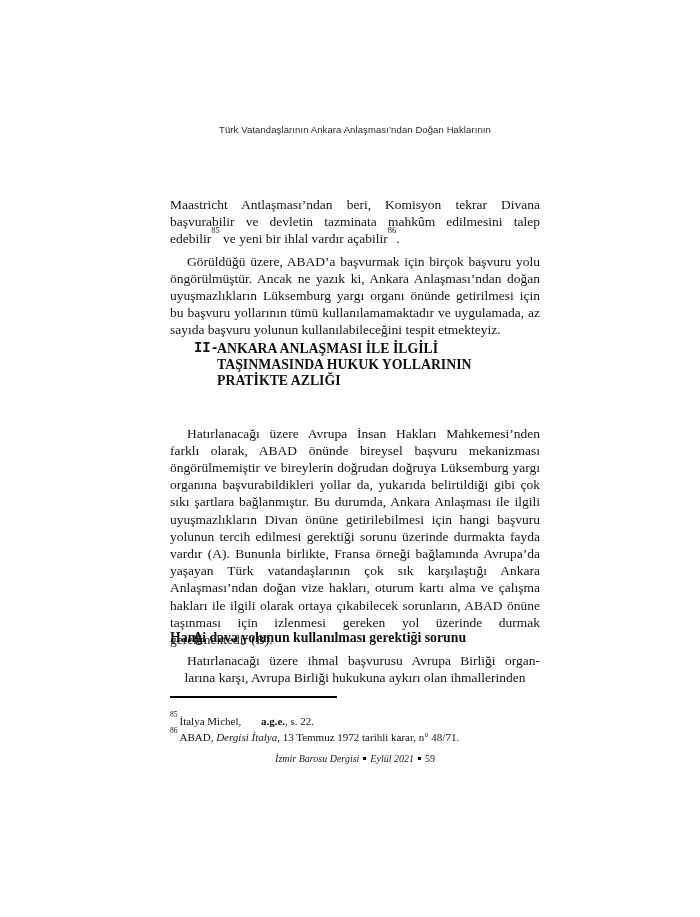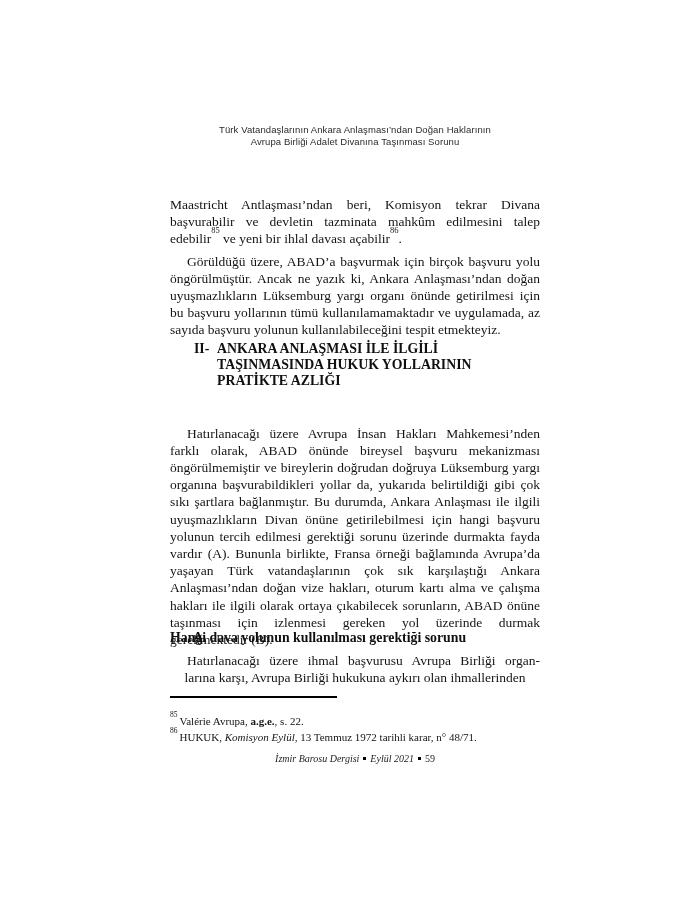--- a/index.html
+++ b/index.html
@@ -61,20 +61,21 @@
     top: 341px;
     font-weight: bold;
     font-size: 13.8px;
     line-height: 16.2px;
     color: #101010;
   }
   .heading2 .h-label {
     position: absolute;
     left: 24px;
     top: 0;
+    font-family: Liberation Mono, monospace;
   }
   .heading2 .h-lines { margin-left: 47px; }
   
   .headingA {
     top: 629px;
     font-weight: bold;
     font-size: 13.8px;
     line-height: 17px;
     color: #101010;
   }
@@ -94,21 +95,21 @@
     background: #000000;
   }
   .footnote {
     font-size: 11px;
     line-height: 16px;
     color: #141414;
   }
   .fn85 { top: 702px; }
   .fn86 { top: 718px; }
   .footnote sup.fnref { font-size: 7.5px; top: -3px; margin-right: 2px; }
-  .fn-bold { font-weight: bold; }
+  .fn-bold { font-weight: bold; margin-left: 17px; }
   .fn-italic { font-style: italic; }
   
   .page-footer {
     top: 753px;
     text-align: center;
     font-size: 10px;
     color: #1c1c1c;
   }
   .page-footer .it { font-style: italic; margin-top: 32px; }
   .page-footer .sep {
@@ -124,24 +125,23 @@
     font-size: 10px;
   }
 </style>
 </head>
 <body>
 
 <div class="page">
 
   <div class="block running-header">
     <div>Türk Vatandaşlarının Ankara Anlaşması’ndan Doğan Haklarının</div>
-    <div>Avrupa Birliği Adalet Divanına Taşınması Sorunu</div>
   </div>
 
-  <p class="block body-par p1"><span>Maastricht Antlaşması’ndan beri, Komisyon tekrar Divana başvurabilir ve devletin tazminata mahkûm edilmesini talep edebilir</span><sup class="fnref">85</sup><span> ve yeni bir ihlal davası açabilir</span><sup class="fnref">86</sup><span>.</span></p>
+  <p class="block body-par p1"><span>Maastricht Antlaşması’ndan beri, Komisyon tekrar Divana başvurabilir ve devletin tazminata mahkûm edilmesini talep edebilir</span><sup class="fnref">85</sup><span> ve yeni bir ihlal vardır açabilir</span><sup class="fnref">86</sup><span>.</span></p>
 
   <p class="block body-par indent p2">Görüldüğü üzere, ABAD’a başvurmak için birçok başvuru yolu öngörülmüştür. Ancak ne yazık ki, Ankara Anlaşması’ndan doğan uyuşmazlıkların Lüksemburg yargı organı önünde getirilmesi için bu başvuru yollarının tümü kullanılamamaktadır ve uygulamada, az sayıda başvuru yolunun kullanılabileceğini tespit etmekteyiz.</p>
 
   <div class="block heading2">
     <span class="h-label">II-</span>
     <div class="h-lines">
       <div>ANKARA ANLAŞMASI İLE İLGİLİ</div>
       <div>TAŞINMASINDA HUKUK YOLLARININ</div>
       <div>PRATİKTE AZLIĞI</div>
     </div>
@@ -154,21 +154,21 @@
     <span class="h-text">Hangi dava yolunun kullanılması gerektiği sorunu</span>
   </div>
 
   <div class="block body-par p4">
     <div class="hyph-line1">Hatırlanacağı üzere ihmal başvurusu Avrupa Birliği organ-</div>
     <div class="hyph-line2">larına karşı, Avrupa Birliği hukukuna aykırı olan ihmallerinden</div>
   </div>
 
   <div class="fn-rule"></div>
 
-  <p class="block footnote fn85"><sup class="fnref">85</sup><span>Valérie Avrupa, </span><span class="fn-bold">a.g.e.</span><span>, s. 22.</span></p>
+  <p class="block footnote fn85"><sup class="fnref">85</sup><span>İtalya Michel, </span><span class="fn-bold">a.g.e.</span><span>, s. 22.</span></p>
 
-  <p class="block footnote fn86"><sup class="fnref">86</sup><span>HUKUK, </span><span class="fn-italic">Komisyon Eylül</span><span>, 13 Temmuz 1972 tarihli karar, n° 48/71.</span></p>
+  <p class="block footnote fn86"><sup class="fnref">86</sup><span>ABAD, </span><span class="fn-italic">Dergisi İtalya</span><span>, 13 Temmuz 1972 tarihli karar, n° 48/71.</span></p>
 
   <div class="block page-footer">
     <span class="it">İzmir Barosu Dergisi</span><span class="sep"></span><span class="it">Eylül 2021</span><span class="sep"></span><span class="pgnum">59</span>
   </div>
 
 </div>
 
 </body></html>

